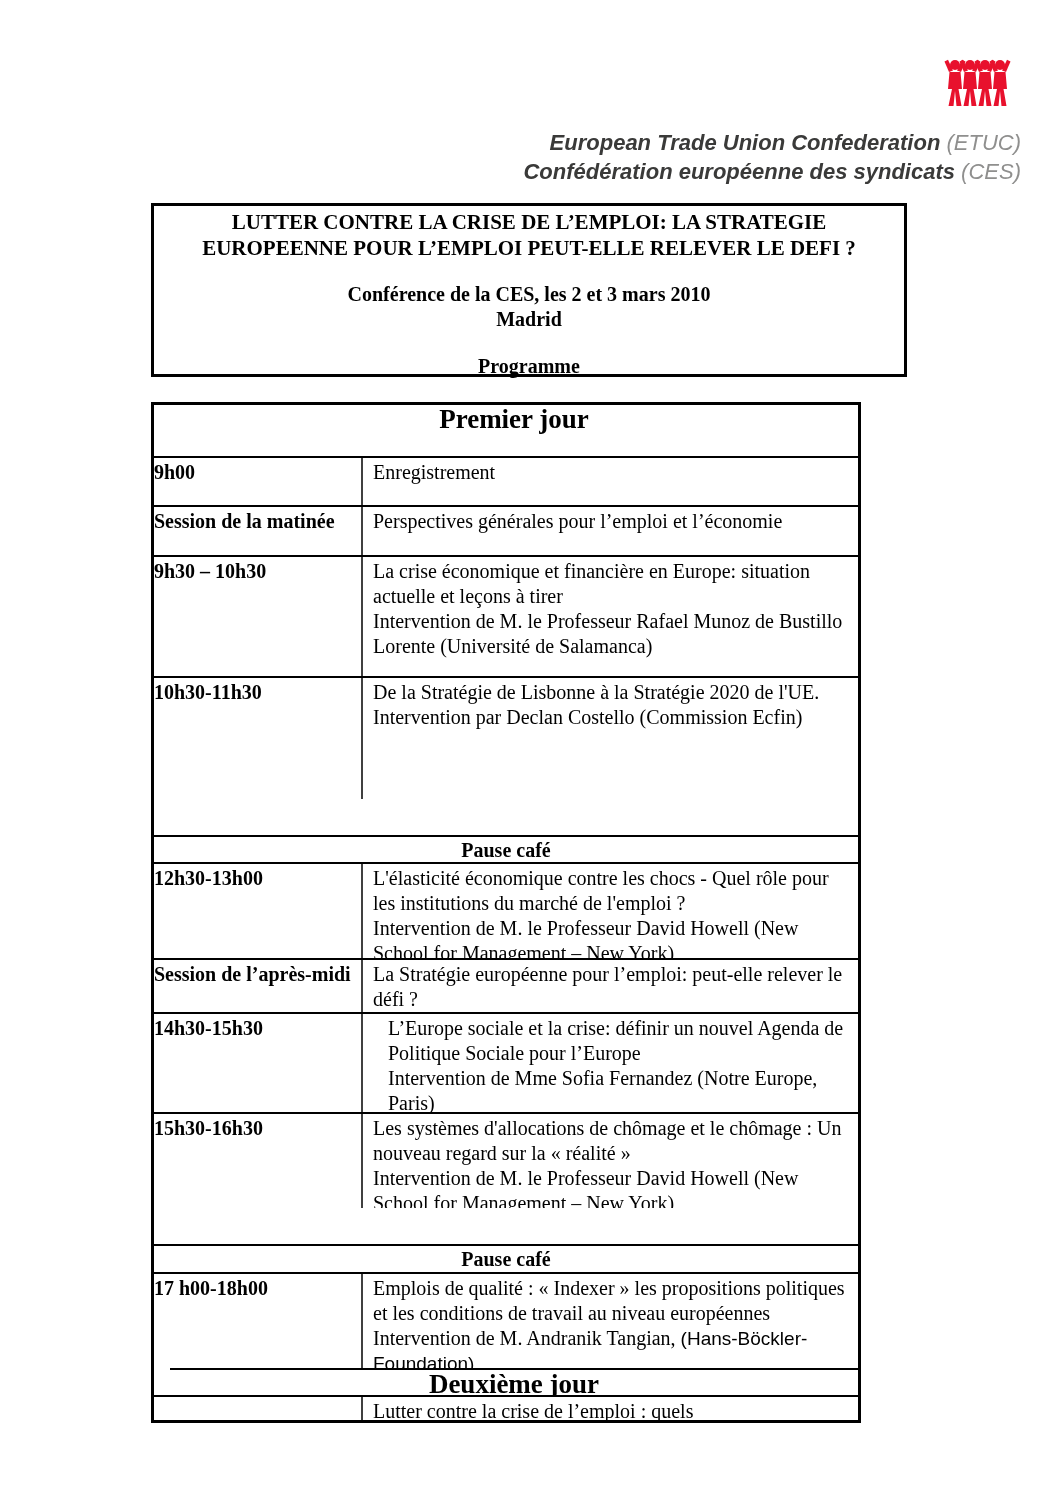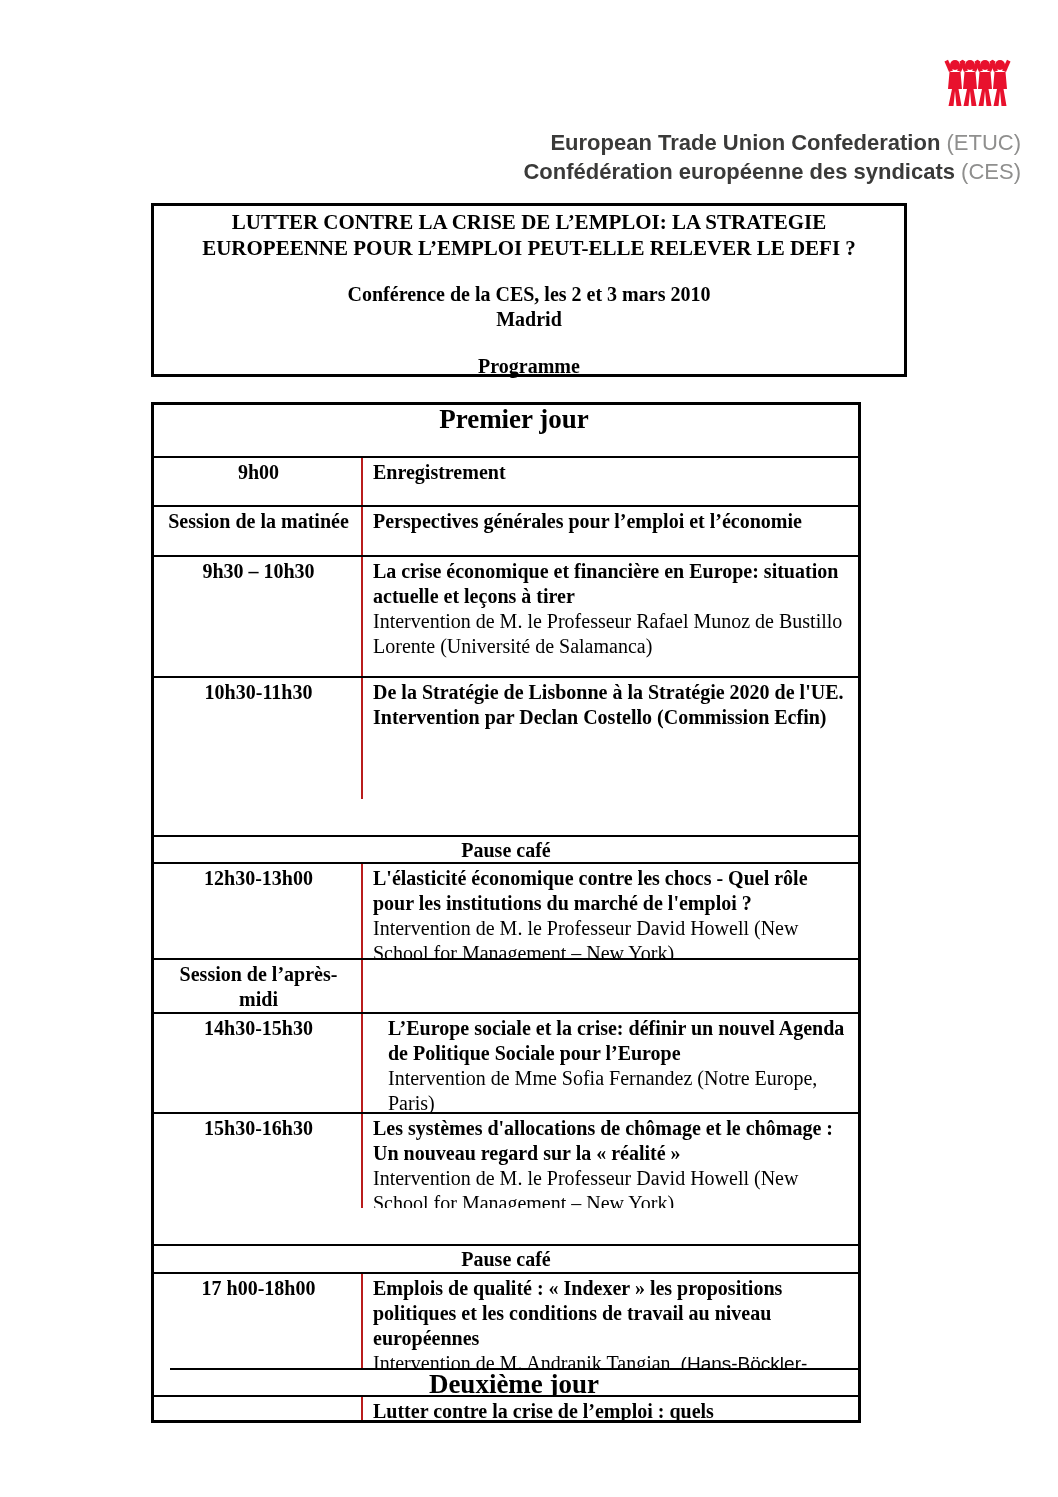--- a/index.html
+++ b/index.html
@@ -7,21 +7,21 @@
     position:relative;
     width:1058px;height:1497px;
     background:#ffffff;
     font-family:"Liberation Serif","DejaVu Serif",serif;
     color:#000;
     margin:0 auto;
     overflow:hidden;
   }
 
   
-  .logo{position:absolute;top:58px;right:37px;text-align:right;}
+  .logo{position:absolute;top:58px;right:37px;text-align:right;font-style:italic;}
   .logo-icon{display:block;margin:0 8px 6px auto;}
   .logo-line{
     font-family:"Liberation Sans","DejaVu Sans",sans-serif;
     font-size:22px;line-height:29px;font-weight:bold;
     color:#3a3a39;white-space:nowrap;
   }
   .logo-paren{font-weight:normal;color:#8f8f8e;}
 
   
   .title-box{
@@ -37,26 +37,26 @@
   .schedule{
     position:absolute;left:151px;top:402px;width:710px;
     border:3px solid #000;box-sizing:border-box;
     font-size:20px;line-height:25px;
   }
   .schedule > div{box-sizing:border-box;border-top:2px solid #000;overflow:hidden;}
   .schedule > div:first-child{border-top:none;}
   .t-row{display:flex;}
   .cell-left{
     width:209px;flex:0 0 209px;
-    border-right:2px solid #b91c1c;box-sizing:border-box;
-    padding:2px 6px 0 8px;font-weight:bold;text-align:center;
+    border-right:2px solid #404040;box-sizing:border-box;
+    padding:2px 6px 0 0;font-weight:bold;
   }
   .cell-right{flex:1;padding:2px 8px 0 10px;box-sizing:border-box;}
   .para{margin:0;}
-  .seg-b{font-weight:bold;}
+  .seg-b{font-weight:normal;}
   .seg-s{font-family:"Liberation Sans","DejaVu Sans",sans-serif;font-size:19px;}
   .t-header{text-align:center;font-weight:bold;font-size:27px;padding-top:2px;margin-left:16px;}
   .t-pause{text-align:center;font-weight:bold;font-size:20px;line-height:24px;padding-top:1px;margin-top:36px;}
 </style>
 </head>
 <body>
 
 <div class="page">
 
   <div class="logo">
@@ -118,20 +118,23 @@
       <div class="t-pause" style="height: 27px;"><span>Pause café</span></div>
       <div class="t-row" style="height: 96px;">
         <div class="cell-left">12h30-13h00</div>
         <div class="cell-right">
           <div class="para"><span class="seg-b">L'élasticité économique contre les chocs - Quel rôle pour les institutions du marché de l'emploi ?</span></div>
           <div class="para"><span>Intervention de M. le Professeur David Howell (New School for Management – New York)</span></div>
         </div>
       </div>
       <div class="t-row" style="height: 54px;">
         <div class="cell-left">Session de l’après-midi</div>
+        <div class="cell-right">
+          <div class="para"><span>La </span><span class="seg-b">Stratégie européenne pour l’emploi: peut-elle relever le défi ?</span></div>
+        </div>
       </div>
       <div class="t-row" style="height: 100px; gap: 15px;">
         <div class="cell-left">14h30-15h30</div>
         <div class="cell-right">
           <div class="para"><span class="seg-b">L’Europe sociale et la crise: définir un nouvel Agenda de Politique Sociale pour l’Europe</span></div>
           <div class="para"><span>Intervention de Mme Sofia Fernandez (Notre Europe, Paris)</span></div>
         </div>
       </div>
       <div class="t-row" style="height: 96px;">
         <div class="cell-left">15h30-16h30</div>

